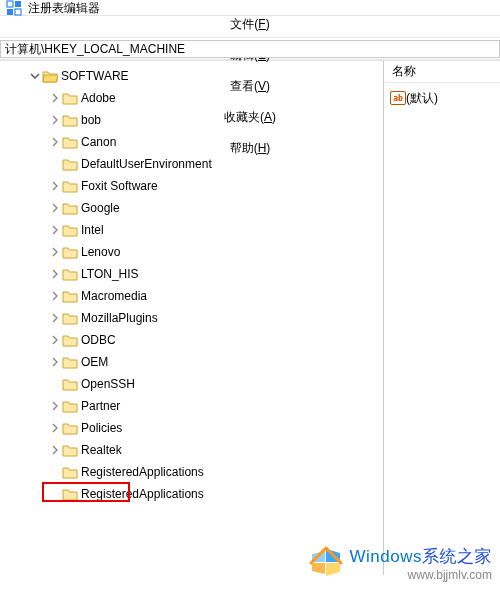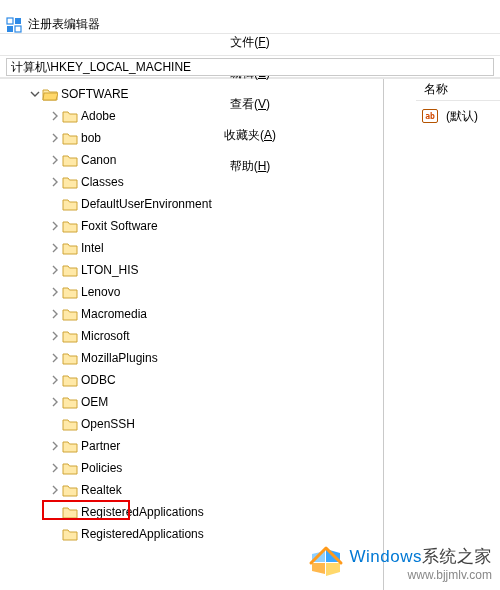--- a/index.html
+++ b/index.html
@@ -9,22 +9,22 @@
     font-family: "Microsoft YaHei", "Segoe UI", Tahoma, sans-serif;
     font-size: 12px;
     background: #fff;
     color: #000;
     position: relative;
     overflow: hidden;
   }
 
   
   .titlebar {
-    display: flex; align-items: flex-end;
-    height: 34px;
+    display: flex; align-items: flex-start;
+    height: 16px;
     padding: 0 6px;
     background: #fff;
     border-bottom: 1px solid #e6e6e6;
   }
   .app-icon {
     width: 16px; height: 16px;
     margin-right: 6px;
   }
   .app-title { font-size: 12px; }
 
@@ -37,21 +37,21 @@
     border-bottom: 1px solid #e6e6e6;
     gap: 14px;
     flex-direction: column;
   }
   .menubar .menu-item { cursor: default; user-select: none; }
   .menubar .menu-item u { text-decoration: underline; }
 
   
   .addressbar {
     height: 22px;
-    padding: 2px 6px;
+    padding: 2px 0;
     border-bottom: 1px solid #e6e6e6;
   }
   .addressbar input {
     width: 100%; height: 18px;
     border: 1px solid #c9c9c9;
     padding: 0 4px;
     font-family: inherit;
     font-size: 12px;
   }
 
@@ -64,33 +64,32 @@
   }
   .tree-pane {
     width: 384px;
     border-right: 1px solid #c9c9c9;
     overflow: hidden;
     position: relative;
   }
   .list-pane {
     flex: 1;
     overflow: hidden;
-    margin-left: 32px;
   }
   .list-header {
     height: 22px;
     display: flex; align-items: center;
     padding: 0 8px;
     border-bottom: 1px solid #e6e6e6;
     background: #fff;
   }
   .list-body { padding: 6px 6px; }
   .value-row {
     display: flex; align-items: center;
-    height: 18px; gap: 8px;
+    height: 18px; gap: 0;
   }
   .value-icon {
     width: 16px; height: 14px;
     border: 1px solid #b45300;
     border-radius: 2px;
     background: #fff;
     display: flex; align-items: center; justify-content: center;
     font-size: 8px; font-weight: bold;
     color: #d24a00;
     font-family: Consolas, monospace;
@@ -133,21 +132,21 @@
   
   .watermark {
     position: absolute;
     right: 8px; bottom: 6px;
     display: flex; align-items: center;
     gap: 6px;
     pointer-events: none;
   }
   .wm-text { text-align: left; line-height: 1.25; }
   .wm-brand { color: #0078d4; font-size: 17px; font-weight: 500; letter-spacing: 0.5px; font-family: "Segoe UI", sans-serif;}
-  .wm-brand .black { color: #404040; }
+  .wm-brand .black { color: #1d4ed8; }
   .wm-url { color: #888; font-size: 12px; text-align: right; }
 </style>
 </head>
 <body>
 
 <div class="titlebar">
   <span class="app-icon">
     <svg viewBox="0 0 16 16" width="16" height="16">
       <rect x="1" y="1" width="6" height="6" fill="#fff" stroke="#2e8ae6" stroke-width="1.2"></rect>
       <rect x="9" y="1" width="6" height="6" fill="#2e8ae6"></rect>
@@ -218,31 +217,20 @@
               <svg width="10" height="10" viewBox="0 0 10 10">
                 <path d="M3 1 L7 5 L3 9" fill="none" stroke="#888" stroke-width="1.4"></path>
               </svg>
             </span>
             <span class="folder-icon"><svg viewBox="0 0 16 14" width="16" height="14">
                 <path d="M1 3 h5 l1.5 2 H15 v8 H1 z" fill="#ffe9a8" stroke="#cfa436"></path>
               </svg></span>
             <span class="tree-label">Canon</span>
           </div>
           <div class="tree-row indent-2">
-            <span class="arrow">
-              <svg width="10" height="10" viewBox="0 0 10 10">
-                <path d="M3 1 L7 5 L3 9" fill="none" stroke="#888" stroke-width="1.4"></path>
-              </svg>
-            </span>
-            <span class="folder-icon"><svg viewBox="0 0 16 14" width="16" height="14">
-                <path d="M1 3 h5 l1.5 2 H15 v8 H1 z" fill="#ffe9a8" stroke="#cfa436"></path>
-              </svg></span>
-            <span class="tree-label">Classes</span>
-          </div>
-          <div class="tree-row indent-2">
             <span class="arrow-placeholder"></span>
             <span class="folder-icon"><svg viewBox="0 0 16 14" width="16" height="14">
                 <path d="M1 3 h5 l1.5 2 H15 v8 H1 z" fill="#ffe9a8" stroke="#cfa436"></path>
               </svg></span>
             <span class="tree-label">DefaultUserEnvironment</span>
           </div>
           <div class="tree-row indent-2">
             <span class="arrow">
               <svg width="10" height="10" viewBox="0 0 10 10">
                 <path d="M3 1 L7 5 L3 9" fill="none" stroke="#888" stroke-width="1.4"></path>
@@ -255,65 +243,65 @@
           </div>
           <div class="tree-row indent-2">
             <span class="arrow">
               <svg width="10" height="10" viewBox="0 0 10 10">
                 <path d="M3 1 L7 5 L3 9" fill="none" stroke="#888" stroke-width="1.4"></path>
               </svg>
             </span>
             <span class="folder-icon"><svg viewBox="0 0 16 14" width="16" height="14">
                 <path d="M1 3 h5 l1.5 2 H15 v8 H1 z" fill="#ffe9a8" stroke="#cfa436"></path>
               </svg></span>
+            <span class="tree-label">Google</span>
+          </div>
+          <div class="tree-row indent-2">
+            <span class="arrow">
+              <svg width="10" height="10" viewBox="0 0 10 10">
+                <path d="M3 1 L7 5 L3 9" fill="none" stroke="#888" stroke-width="1.4"></path>
+              </svg>
+            </span>
+            <span class="folder-icon"><svg viewBox="0 0 16 14" width="16" height="14">
+                <path d="M1 3 h5 l1.5 2 H15 v8 H1 z" fill="#ffe9a8" stroke="#cfa436"></path>
+              </svg></span>
             <span class="tree-label">Intel</span>
           </div>
           <div class="tree-row indent-2">
             <span class="arrow">
               <svg width="10" height="10" viewBox="0 0 10 10">
                 <path d="M3 1 L7 5 L3 9" fill="none" stroke="#888" stroke-width="1.4"></path>
               </svg>
             </span>
             <span class="folder-icon"><svg viewBox="0 0 16 14" width="16" height="14">
                 <path d="M1 3 h5 l1.5 2 H15 v8 H1 z" fill="#ffe9a8" stroke="#cfa436"></path>
               </svg></span>
+            <span class="tree-label">Lenovo</span>
+          </div>
+          <div class="tree-row indent-2">
+            <span class="arrow">
+              <svg width="10" height="10" viewBox="0 0 10 10">
+                <path d="M3 1 L7 5 L3 9" fill="none" stroke="#888" stroke-width="1.4"></path>
+              </svg>
+            </span>
+            <span class="folder-icon"><svg viewBox="0 0 16 14" width="16" height="14">
+                <path d="M1 3 h5 l1.5 2 H15 v8 H1 z" fill="#ffe9a8" stroke="#cfa436"></path>
+              </svg></span>
             <span class="tree-label">LTON_HIS</span>
           </div>
           <div class="tree-row indent-2">
             <span class="arrow">
               <svg width="10" height="10" viewBox="0 0 10 10">
                 <path d="M3 1 L7 5 L3 9" fill="none" stroke="#888" stroke-width="1.4"></path>
               </svg>
             </span>
             <span class="folder-icon"><svg viewBox="0 0 16 14" width="16" height="14">
                 <path d="M1 3 h5 l1.5 2 H15 v8 H1 z" fill="#ffe9a8" stroke="#cfa436"></path>
               </svg></span>
-            <span class="tree-label">Lenovo</span>
-          </div>
-          <div class="tree-row indent-2">
-            <span class="arrow">
-              <svg width="10" height="10" viewBox="0 0 10 10">
-                <path d="M3 1 L7 5 L3 9" fill="none" stroke="#888" stroke-width="1.4"></path>
-              </svg>
-            </span>
-            <span class="folder-icon"><svg viewBox="0 0 16 14" width="16" height="14">
-                <path d="M1 3 h5 l1.5 2 H15 v8 H1 z" fill="#ffe9a8" stroke="#cfa436"></path>
-              </svg></span>
             <span class="tree-label">Macromedia</span>
-          </div>
-          <div class="tree-row indent-2">
-            <span class="arrow">
-              <svg width="10" height="10" viewBox="0 0 10 10">
-                <path d="M3 1 L7 5 L3 9" fill="none" stroke="#888" stroke-width="1.4"></path>
-              </svg>
-            </span>
-            <span class="folder-icon"><svg viewBox="0 0 16 14" width="16" height="14">
-                <path d="M1 3 h5 l1.5 2 H15 v8 H1 z" fill="#ffe9a8" stroke="#cfa436"></path>
-              </svg></span>
-            <span class="tree-label">Microsoft</span>
           </div>
           <div class="tree-row indent-2">
             <span class="arrow">
               <svg width="10" height="10" viewBox="0 0 10 10">
                 <path d="M3 1 L7 5 L3 9" fill="none" stroke="#888" stroke-width="1.4"></path>
               </svg>
             </span>
             <span class="folder-icon"><svg viewBox="0 0 16 14" width="16" height="14">
                 <path d="M1 3 h5 l1.5 2 H15 v8 H1 z" fill="#ffe9a8" stroke="#cfa436"></path>
               </svg></span>

